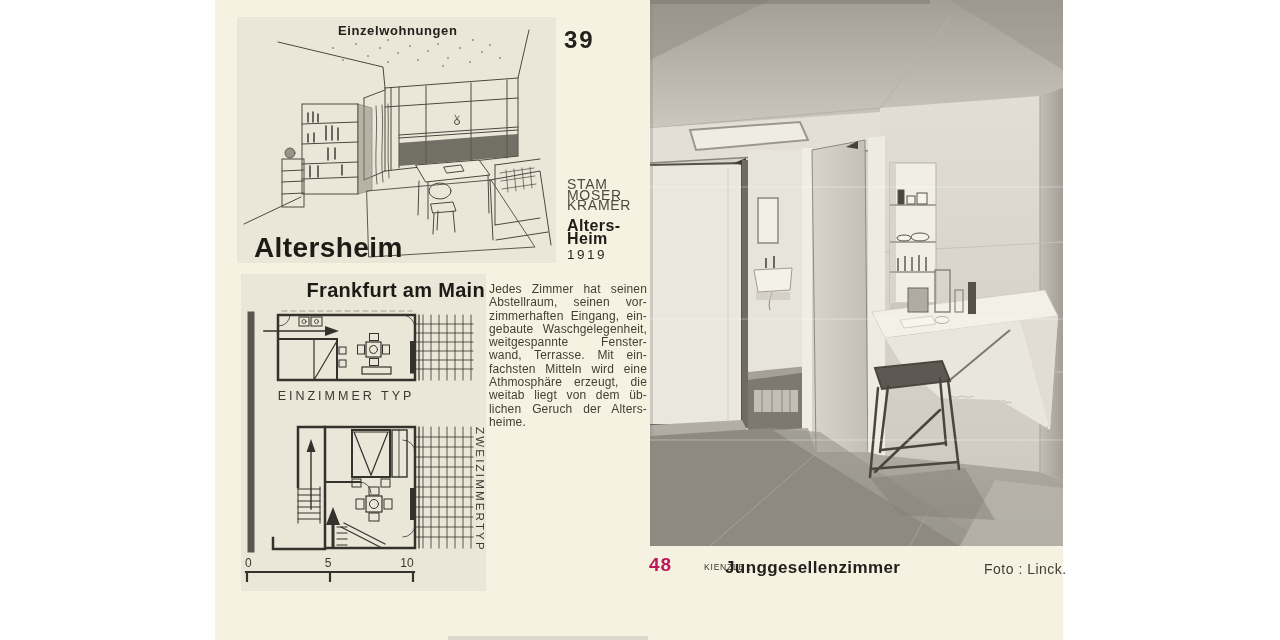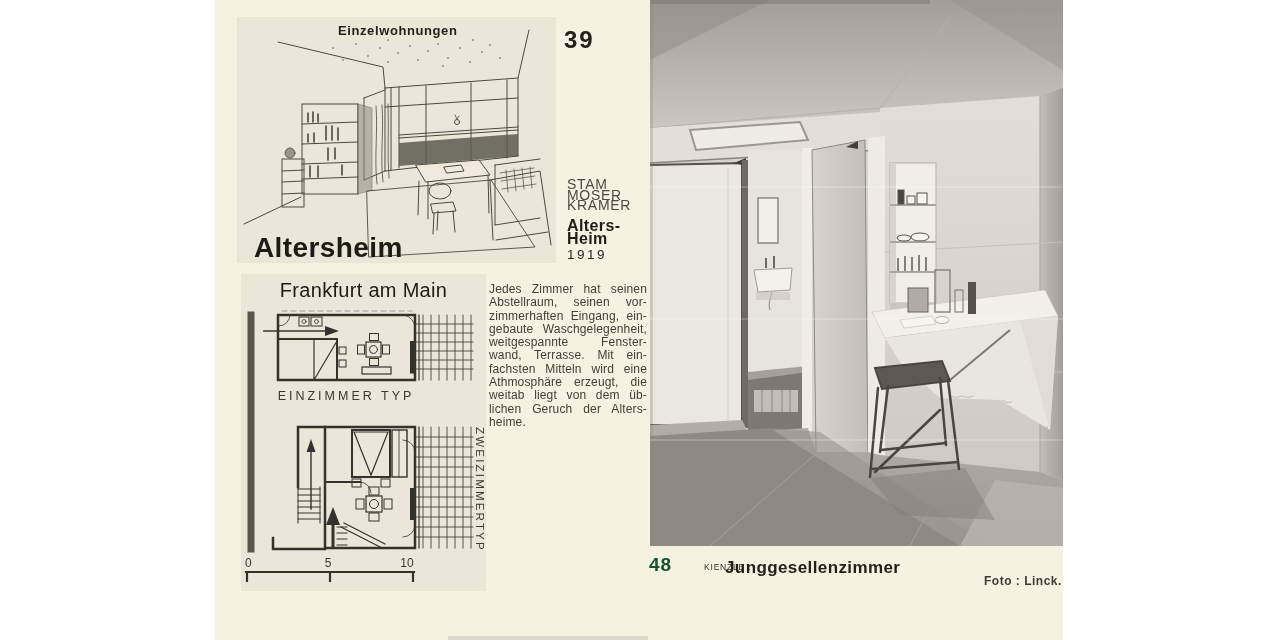--- a/index.html
+++ b/index.html
@@ -11,29 +11,29 @@
   .sketch-paper{left:238px;top:18px;width:317px;height:244px;}
   .plans-paper{left:242px;top:275px;width:243px;height:315px;}
   .sketch-caption{left:100px;top:5px;font-size:13px;font-weight:bold;letter-spacing:.6px;color:#23211c;}
   .sketch-title{left:3px;top:214px;font-size:28px;font-weight:bold;letter-spacing:.4px;color:#1d1b16;margin-left:13px;}
   .fig47{left:564px;top:26px;font-size:24px;font-weight:bold;letter-spacing:2px;color:#23211c;}
   .credits{left:567px;top:179px;font-size:14px;line-height:10.5px;letter-spacing:.7px;
            color:#4c4a42;white-space:pre-line;}
   .work{left:567px;top:220px;font-size:16px;font-weight:bold;line-height:12.5px;letter-spacing:.4px;
         color:#1f1d18;white-space:pre-line;}
   .year{left:567px;top:247px;font-size:13.5px;letter-spacing:2.5px;color:#2a2822;}
-  .frankfurt-heading{left:0;width:243px;top:4px;text-align:center;font-size:20px;font-weight:normal;
+  .frankfurt-heading{left:0;width:243px;top:4px;text-align:right;font-size:20px;font-weight:bold;
            letter-spacing:.3px;color:#1d1b16;}
   .paragraph{left:489px;top:283px;width:158px;font-size:12px;line-height:13.3px;color:#403e36;
            letter-spacing:.15px;white-space:pre-line;text-align:justify;text-align-last:justify;}
   .photo{left:650px;top:0;width:413px;height:546px;overflow:hidden;background:#d7d3cb;}
-  .fig48{left:649px;top:554px;font-size:19px;font-weight:bold;letter-spacing:1px;color:#14532d;}
+  .fig48{left:649px;top:554px;font-size:19px;font-weight:bold;letter-spacing:1px;color:#be185d;}
   .cap-author{left:684px;top:562px;font-size:8.5px;letter-spacing:.8px;color:#34322c;padding-left:20px;}
   .cap-title{left:725px;top:558px;font-size:17px;font-weight:bold;letter-spacing:.4px;color:#23211c;}
-  .cap-credit{left:984px;top:574px;font-size:12px;font-weight:bold;letter-spacing:.5px;color:#3f3d35;}
+  .cap-credit{left:984px;top:561px;font-size:14px;font-weight:normal;letter-spacing:.5px;color:#3f3d35;}
   .bottom-strip{left:448px;top:636px;width:200px;height:4px;background:#dcd9cd;}
   svg{display:block;}
   .plan-label{font-family:"Liberation Sans",sans-serif;fill:#3a382f;}
 </style>
 </head>
 <body>
 
 <div class="stage">
 
   <div class="abs page"></div>

